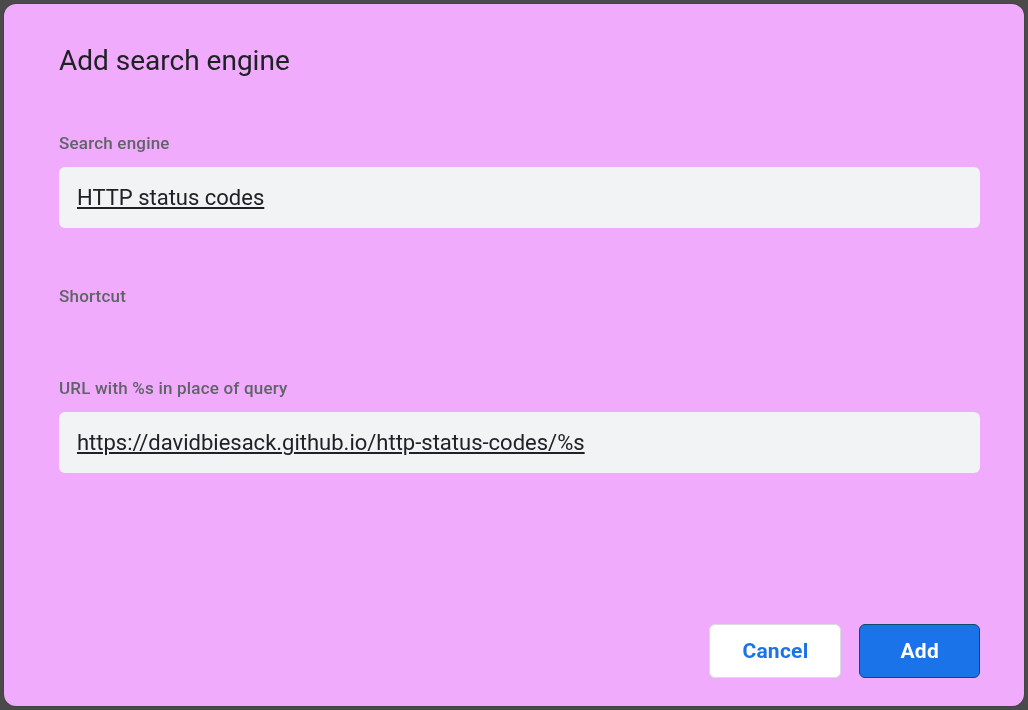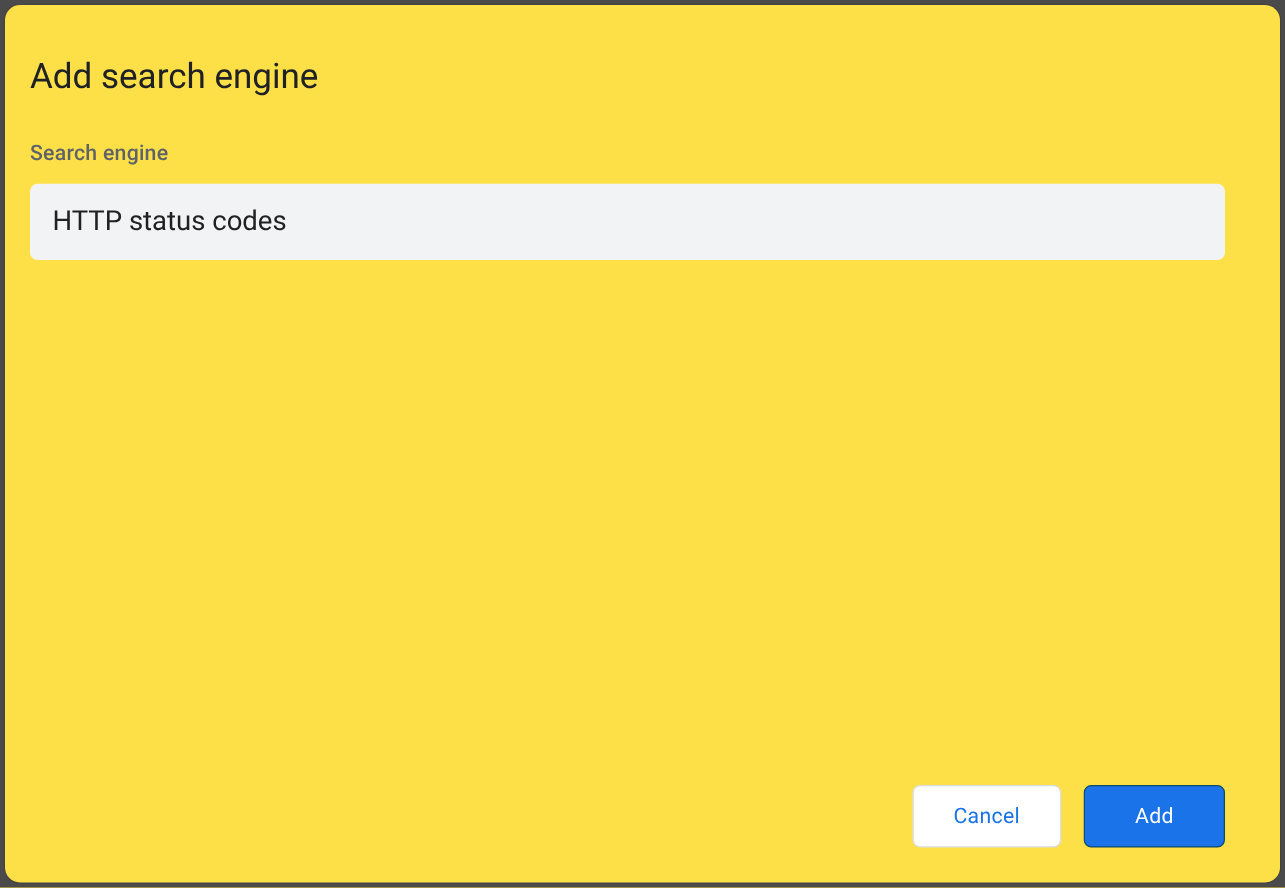--- a/index.html
+++ b/index.html
@@ -11,67 +11,69 @@
       font-family: Roboto, "Segoe UI", Arial, sans-serif;
       background: #4a4a4a;
       width: 1028px;
       height: 710px;
       display: flex;
       align-items: flex-start;
       justify-content: center;
       padding: 4px;
     }
     .dialog {
-      background: #fde047;
+      background: #f0abfc;
       border-radius: 12px;
       width: 1020px;
       height: 702px;
-      padding: 40px 44px 28px 20px;
+      padding: 40px 44px 28px 55px;
       display: flex;
       flex-direction: column;
       box-shadow: 0 0 0 1px rgba(0,0,0,0.08);
     }
     .dialog-title {
       font-size: 28px;
       font-weight: 400;
       color: #202124;
       margin-bottom: 36px;
     }
     .field-group {
       margin-bottom: 38px;
+      margin-top: 20px;
     }
     .field-label {
       font-size: 17px;
       font-weight: 500;
       color: #5f6368;
       letter-spacing: 0.2px;
       margin-bottom: 14px;
       display: block;
     }
     .field-input {
       width: 100%;
       background: #f1f3f4;
       border: none;
       border-radius: 6px;
       padding: 18px 18px;
       font-size: 22px;
       color: #202124;
       font-family: inherit;
       outline: none;
+      text-decoration: underline;
     }
     .button-row {
       margin-top: auto;
       display: flex;
       justify-content: flex-end;
       gap: 18px;
       padding-top: 20px;
     }
     .btn {
-      font-size: 17px;
-      font-weight: 400;
+      font-size: 21px;
+      font-weight: 700;
       padding: 14px 32px;
       border-radius: 6px;
       cursor: pointer;
       font-family: inherit;
       letter-spacing: 0.25px;
       text-align: center;
     }
     .btn-cancel {
       background: #ffffff;
       color: #1a73e8;
@@ -89,22 +91,25 @@
 
 <div class="dialog">
   <h1 class="dialog-title">Add search engine</h1>
 
   <div class="field-group">
     <label class="field-label">Search engine</label>
     <input type="text" class="field-input" value="HTTP status codes" style="">
   </div>
 
   <div class="field-group">
+    <label class="field-label">Shortcut</label>
   </div>
 
   <div class="field-group">
+    <label class="field-label">URL with %s in place of query</label>
+    <input type="text" class="field-input" value="https://davidbiesack.github.io/http-status-codes/%s" style="">
   </div>
 
   <div class="button-row">
     <button class="btn btn-cancel">Cancel</button>
     <button class="btn btn-add">Add</button>
   </div>
 </div>
 
 </body></html>

